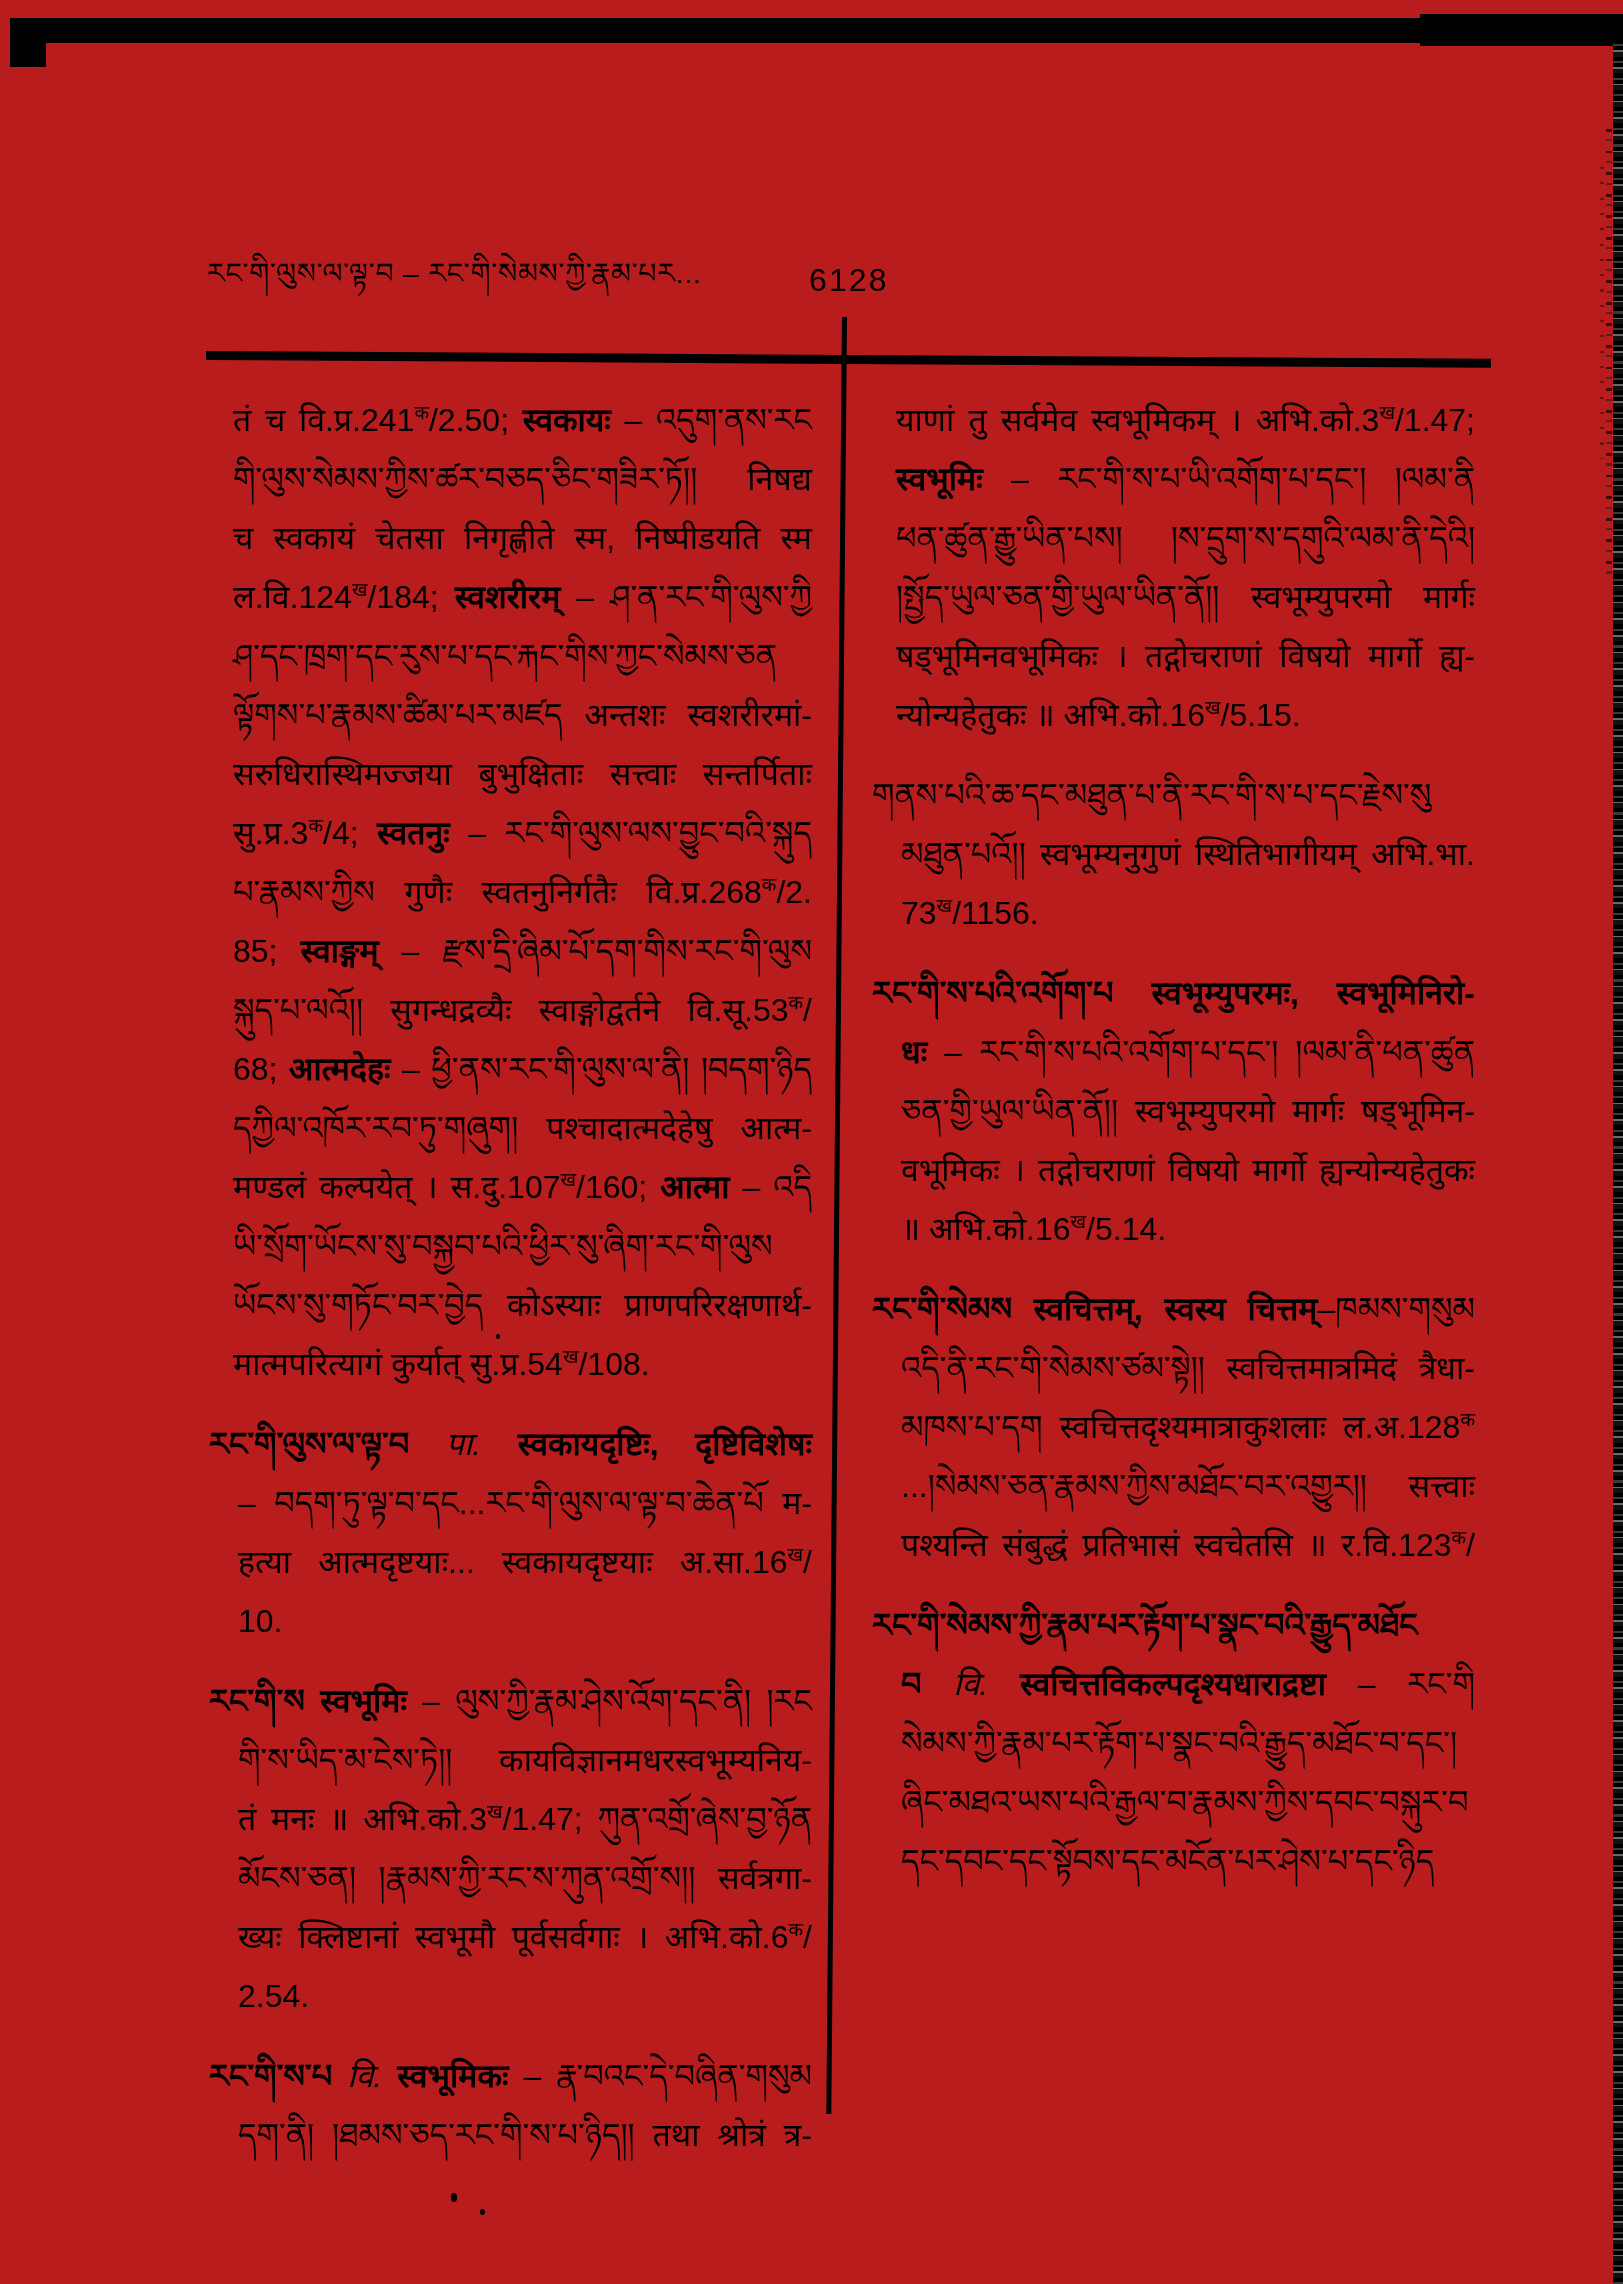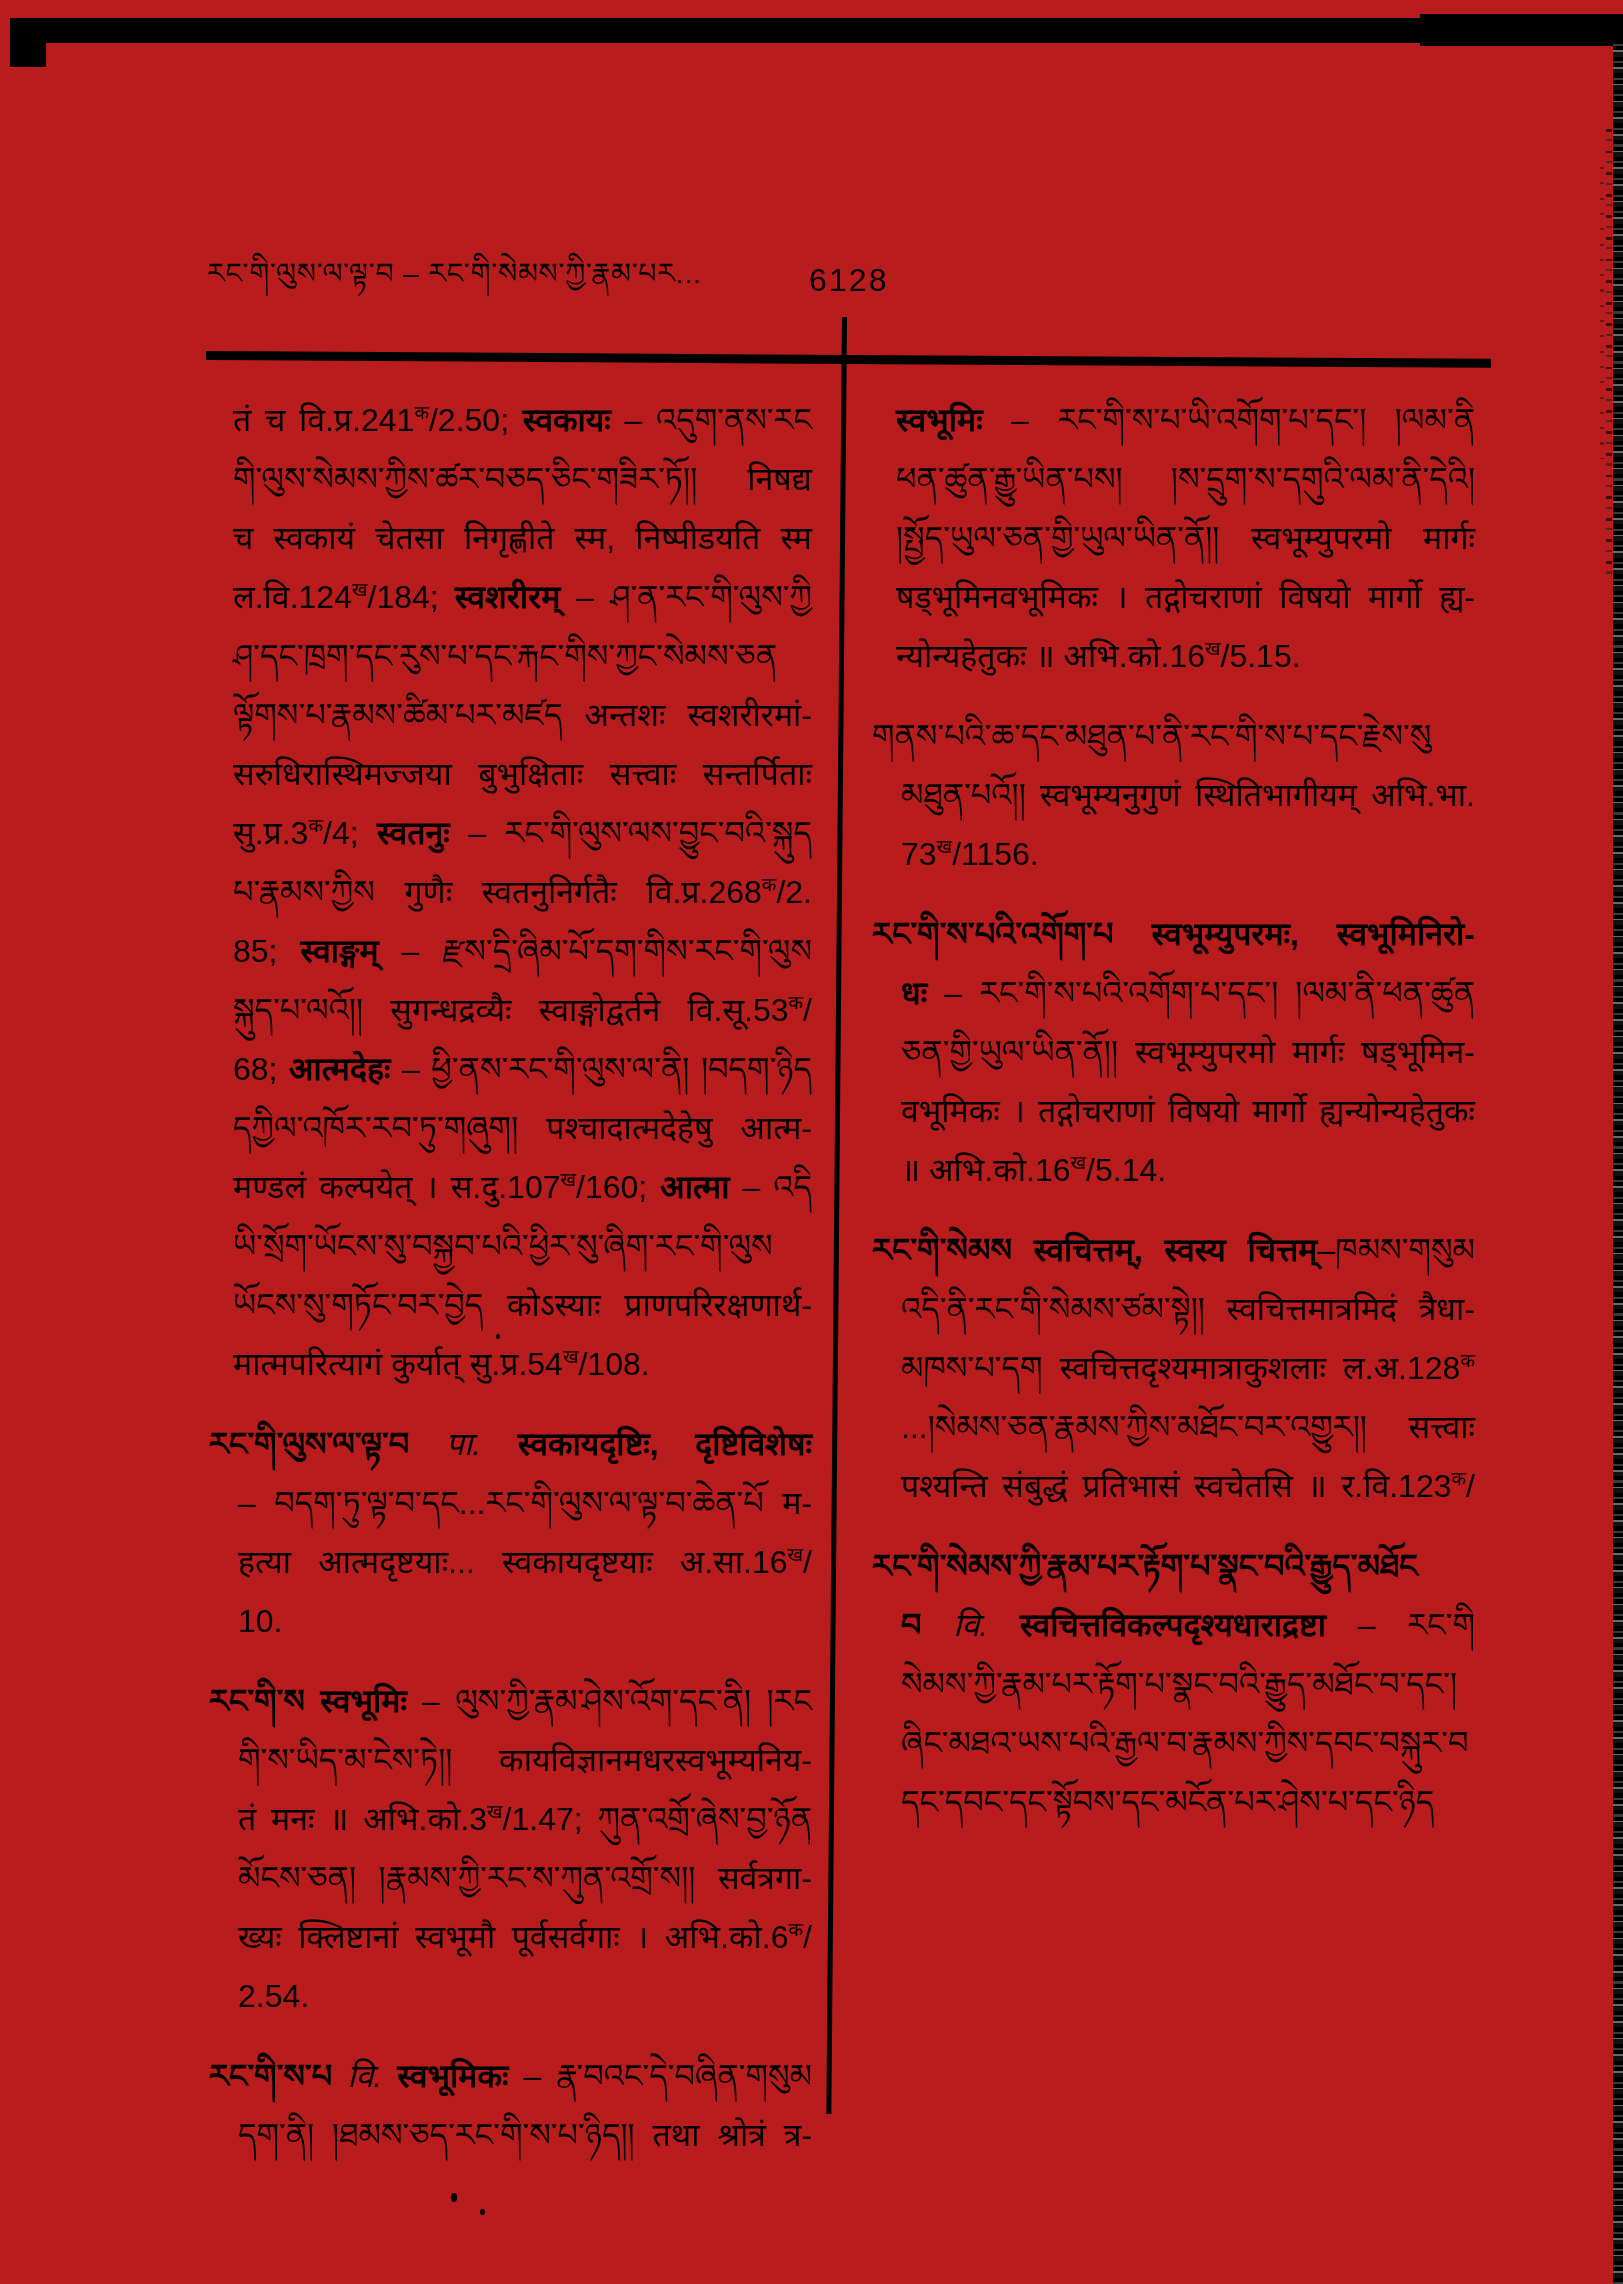--- a/index.html
+++ b/index.html
@@ -107,20 +107,21 @@
         <div class="line">ख्यः क्लिष्टानां स्वभूमौ पूर्वसर्वगाः । अभि.को.6<sup>क</sup>/</div>
         <div class="line endline">2.54.</div>
       </div>
       <div class="para entry">
         <div class="line"><b>རང་གི་ས་པ</b> <i>वि.</i> <b>स्वभूमिकः</b> – རྣ་བའང་དེ་བཞིན་གསུམ</div>
         <div class="line">དག་ནི། །ཐམས་ཅད་རང་གི་ས་པ་ཉིད།། तथा श्रोत्रं त्र-</div>
       </div>
     </div>
   <div class="col right" id="right-col">
       <div class="para cont">
+        <div class="line">याणां तु सर्वमेव स्वभूमिकम् । अभि.को.3<sup>ख</sup>/1.47;</div>
         <div class="line"><b>स्वभूमिः</b> – རང་གི་ས་པ་ཡི་འགོག་པ་དང་། །ལམ་ནི</div>
         <div class="line">ཕན་ཚུན་རྒྱུ་ཡིན་པས། །ས་དྲུག་ས་དགུའི་ལམ་ནི་དེའི།</div>
         <div class="line">།སྤྱོད་ཡུལ་ཅན་གྱི་ཡུལ་ཡིན་ནོ།། स्वभूम्युपरमो मार्गः</div>
         <div class="line">षड्भूमिनवभूमिकः । तद्गोचराणां विषयो मार्गो ह्य-</div>
         <div class="line endline">न्योन्यहेतुकः ॥ अभि.को.16<sup>ख</sup>/5.15.</div>
       </div>
       <div class="para entry">
         <div class="line">གནས་པའི་ཆ་དང་མཐུན་པ་ནི་རང་གི་ས་པ་དང་རྗེས་སུ</div>
         <div class="line">མཐུན་པའོ།། स्वभूम्यनुगुणं स्थितिभागीयम् अभि.भा.</div>
         <div class="line endline">73<sup>ख</sup>/1156.</div>

